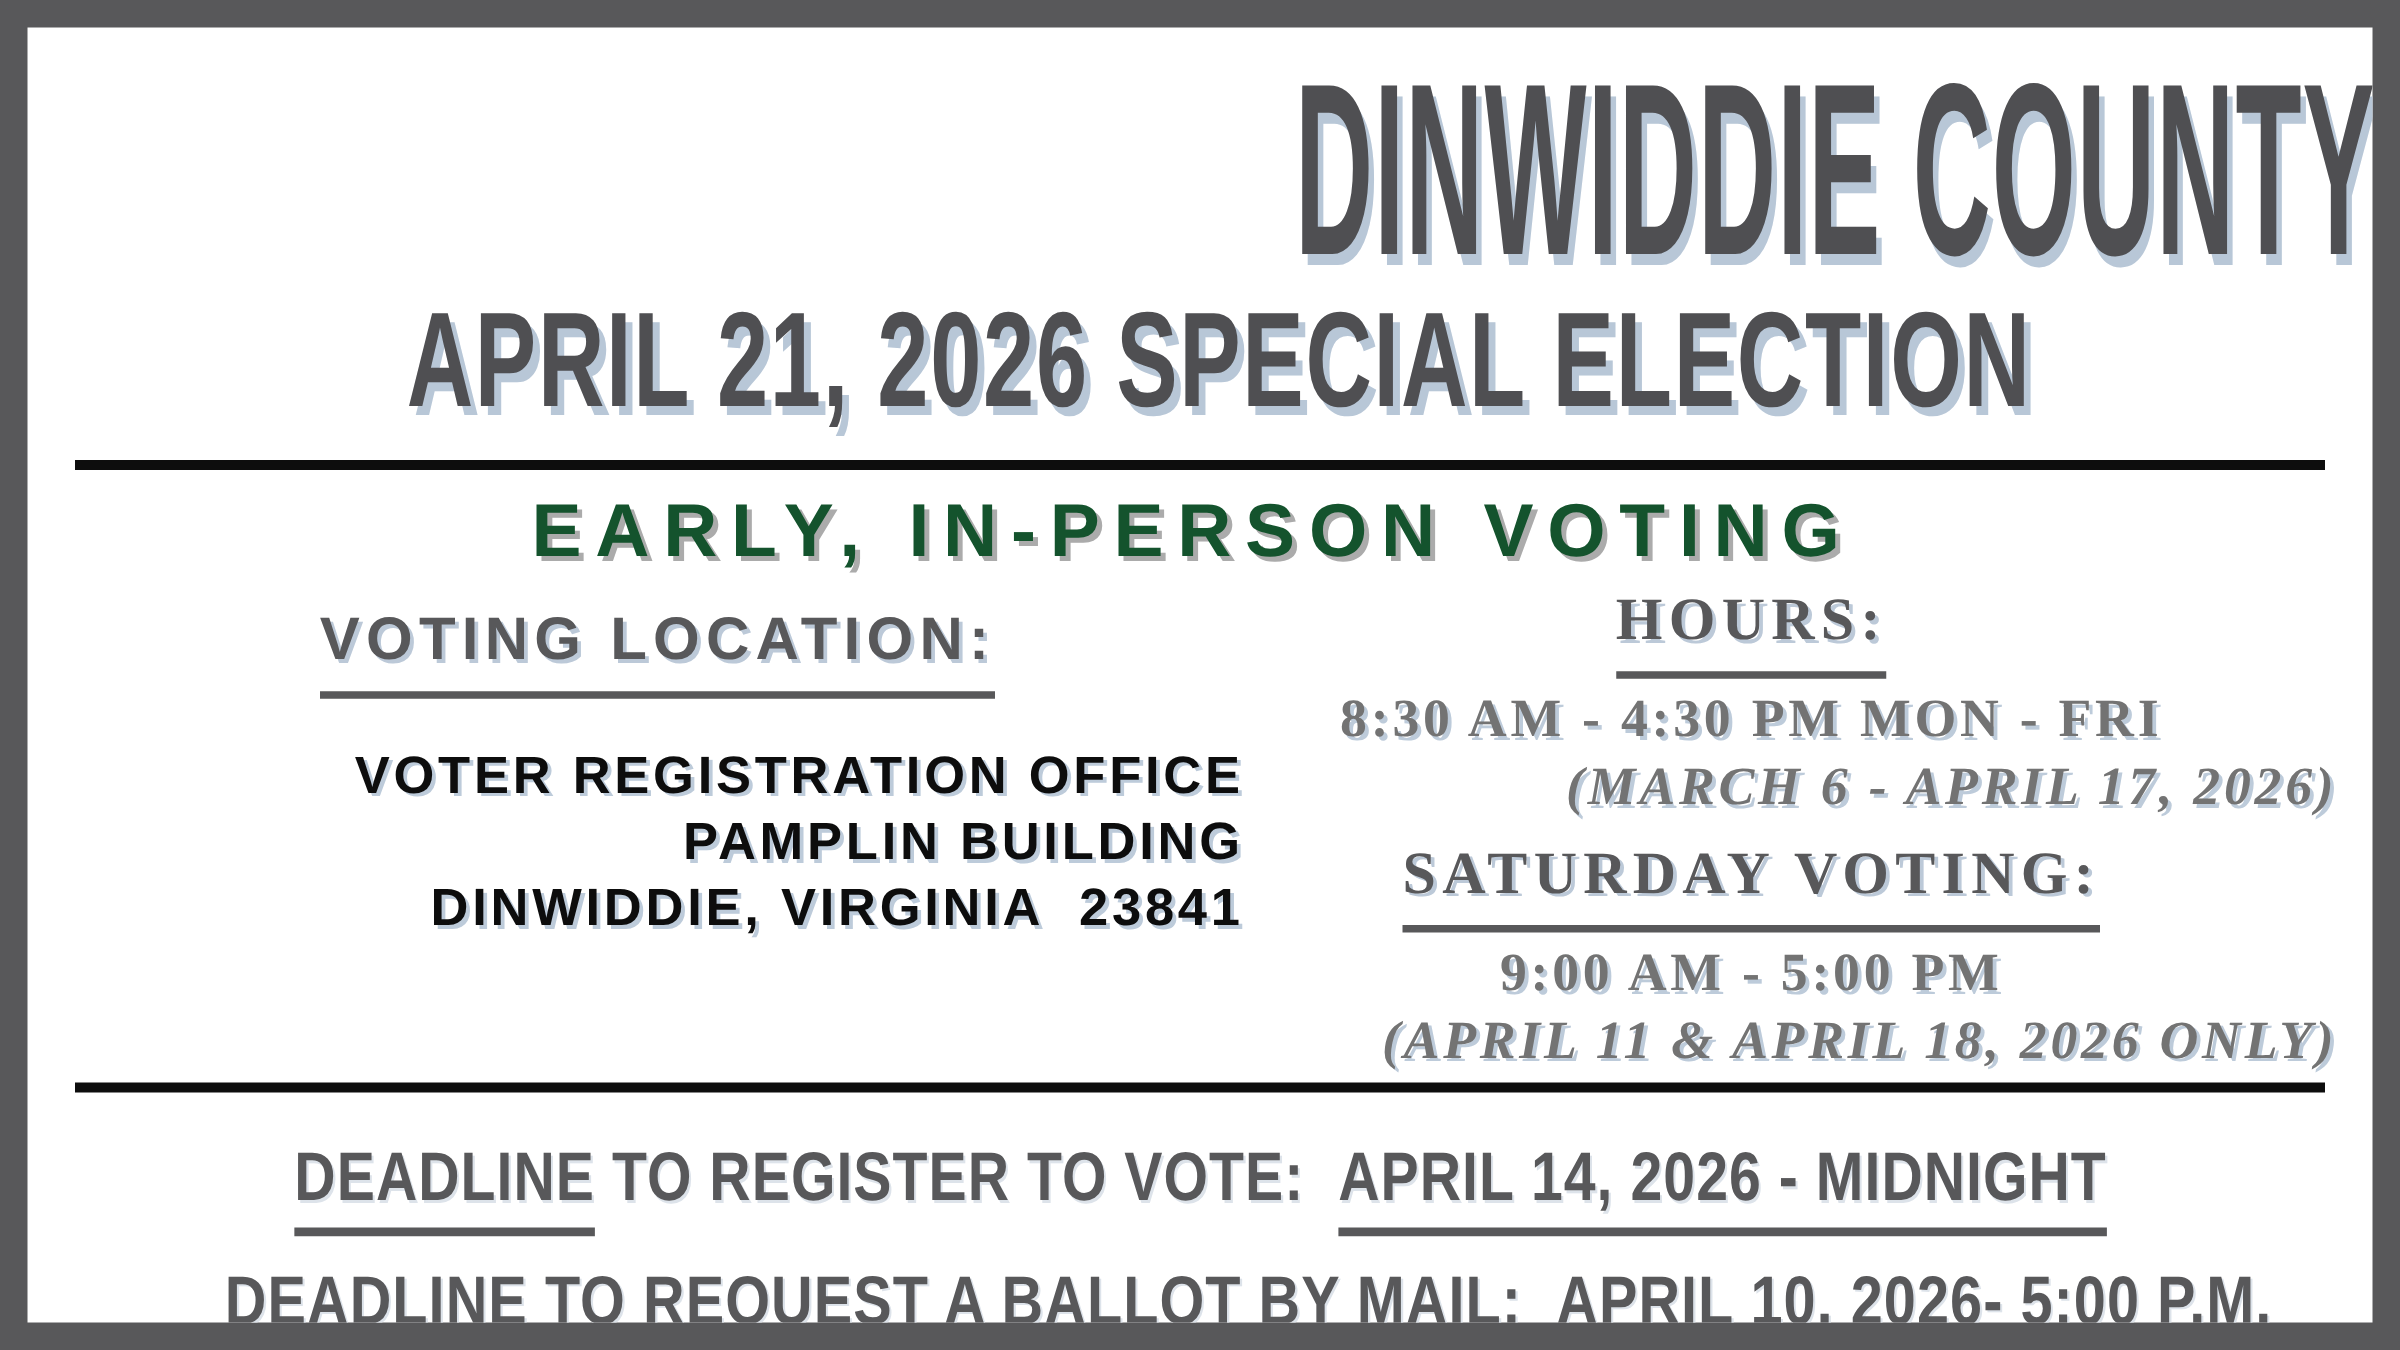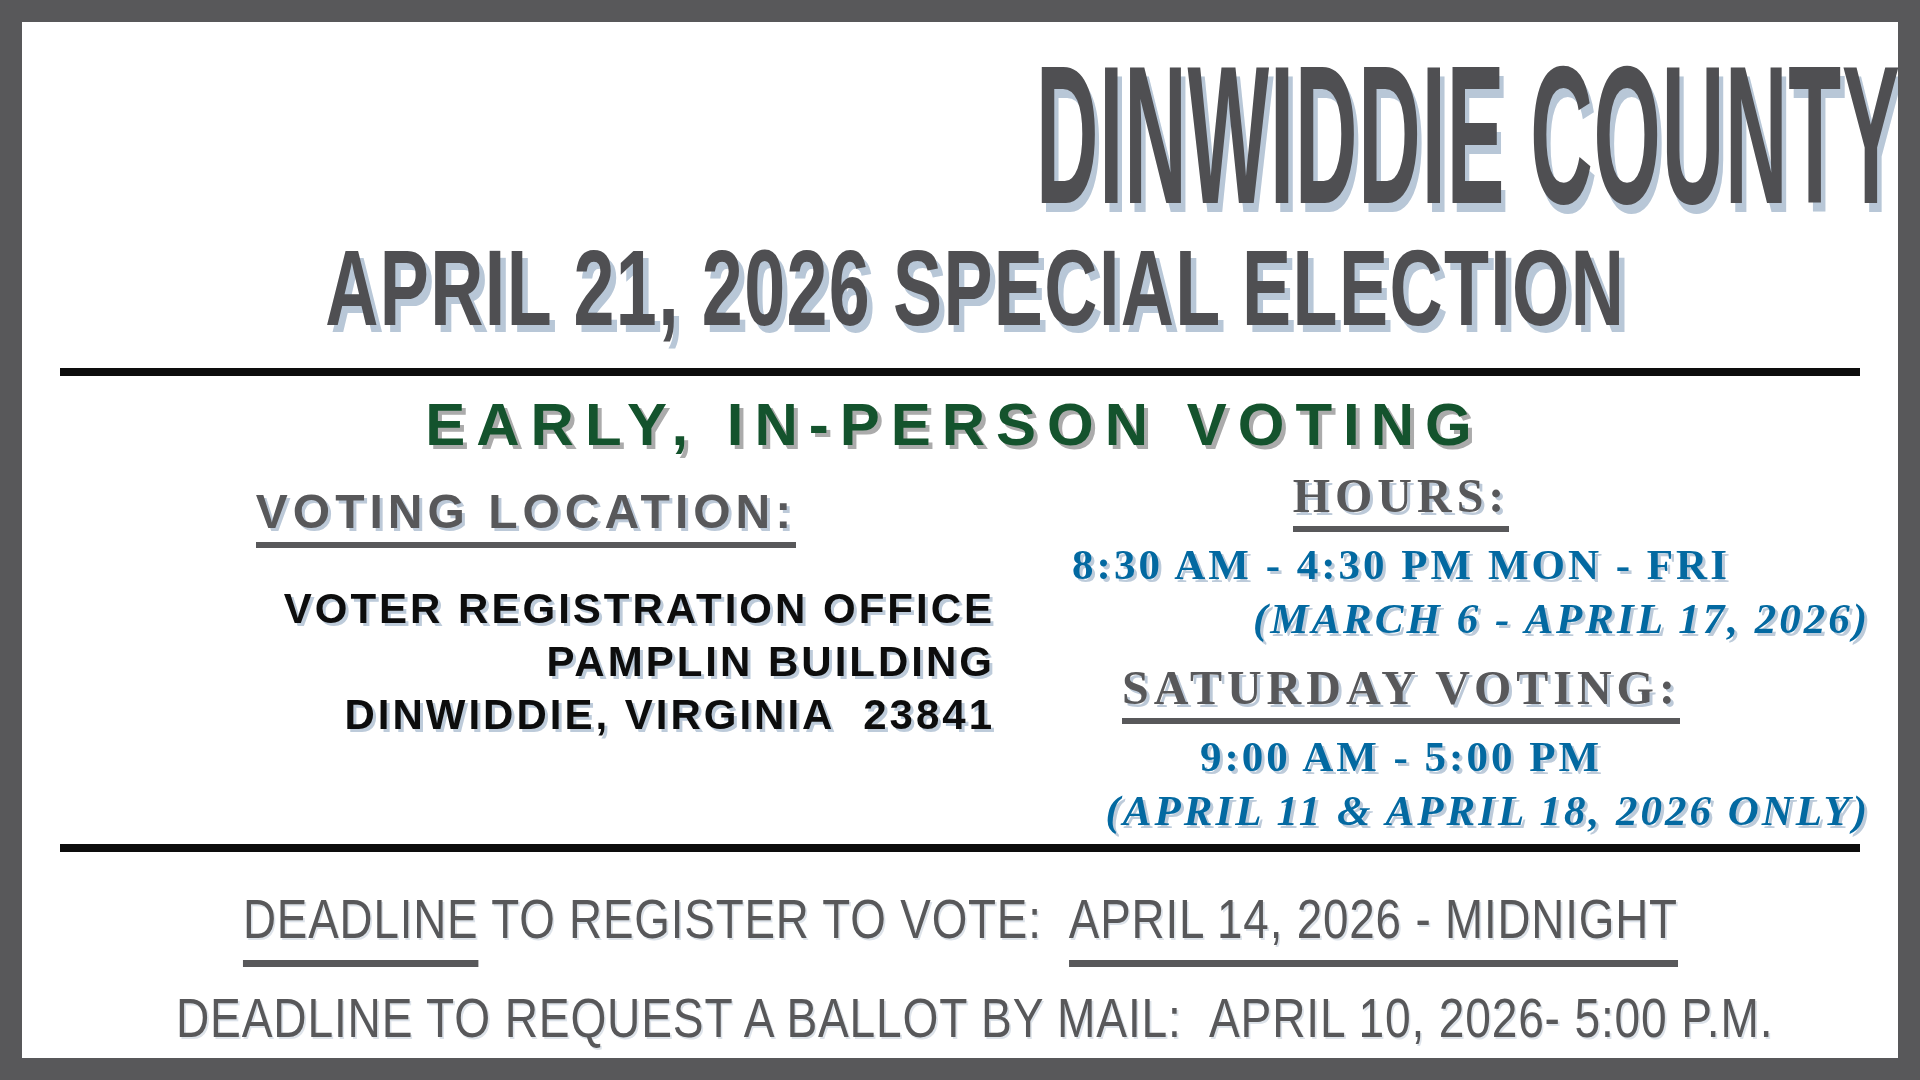--- a/index.html
+++ b/index.html
@@ -53,51 +53,51 @@
   .col-left{flex:0 0 50%;transform:translateX(35px);}
   .col-right{flex:0 0 50%;transform:translateX(-28px);font-family:Liberation Serif, serif;}
 
   .gray-heading{
     display:inline-block;
     margin:0;
     font-size:48px;line-height:52px;
     font-weight:bold;color:#58585a;
     letter-spacing:5px;
     border-bottom:6px solid #58585a;
-    padding-bottom:4px;
+    padding-bottom:15px;
     text-shadow:3px 3px 0 #bcc9d8;
   }
   .col-left .gray-heading{margin-top:18px;}
   .address{margin:34px 0 0 0;text-align:right;}
   .addr-line{
     margin:0;
     font-size:42px;line-height:53px;
     font-weight:bold;color:#0d0d0d;
     letter-spacing:3px;
     white-space:pre;
     text-shadow:3px 3px 0 #bdcbda;
   }
   .hours-line{
     margin:6px 0 0 0;
     font-size:43px;line-height:54px;
-    font-weight:bold;color:#0369a1;
+    font-weight:bold;color:#737373;
     letter-spacing:3px;
     white-space:pre;
     text-shadow:3px 3px 0 #bdcbda;
   }
   .hours-line.italic{font-style:italic;margin-top:0;text-align:right;}
   .col-right .gray-heading.second{margin-top:16px;}
   .col-right .first-heading{margin-top:2px;}
 
   
   .deadlines{margin-top:30px;}
   .deadline-line{
     margin:0 0 14px 0;
     font-size:55px;line-height:74px;
-    font-weight:normal;color:#58585a;
+    font-weight:bold;color:#58585a;
     letter-spacing:1px;
     text-shadow:2px 2px 0 #dde3ea;
   }
   .deadline-line .seg{white-space:pre;}
   .deadline-line .u{
     display:inline-block;
     border-bottom:7px solid #58585a;
     padding-bottom:4px;
     white-space:pre;
   }

